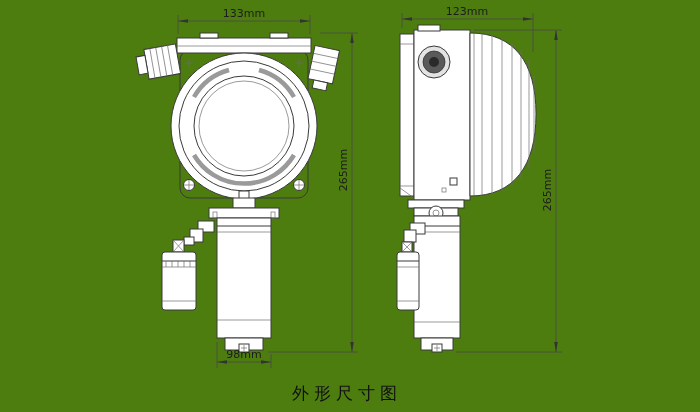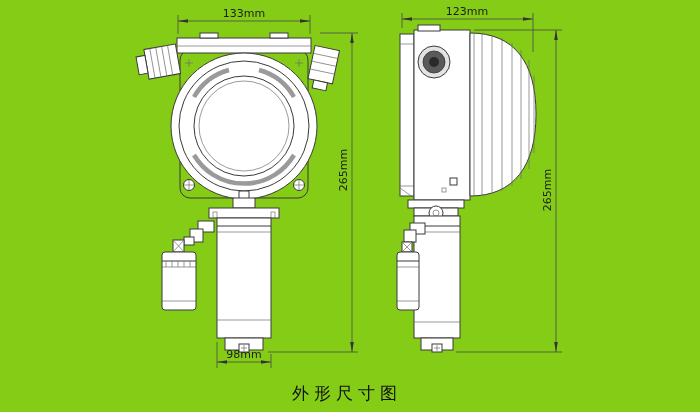--- a/index.html
+++ b/index.html
@@ -1,17 +1,17 @@
 <!DOCTYPE html>
 <html><head>
 <meta charset="utf-8">
 <style>
   html,body{margin:0;padding:0;background:#ffffff;}
   body{width:700px;height:412px;overflow:hidden;font-family:"DejaVu Sans",sans-serif;}
-  .canvas{width:700px;height:412px;position:relative;background:#84cc16;}
+  .canvas{width:700px;height:412px;position:relative;background:#4d7c0f;}
   svg{display:block;}
   .ln{stroke:#3a3a3a;stroke-width:1;fill:none;}
   .lnw{stroke:#3a3a3a;stroke-width:1;fill:#ffffff;}
   .lnt{stroke:#6f6f6f;stroke-width:0.7;fill:none;}
   .arc{stroke:#9a9a9a;stroke-width:4.5;fill:none;}
   .dim{stroke:#4a4a4a;stroke-width:0.8;fill:none;}
   .dimtext{font:11px "DejaVu Sans",sans-serif;fill:#1d1d1d;}
   .caption{font:17px "DejaVu Sans",sans-serif;fill:#111;letter-spacing:5px;}
   .dark{fill:#2a2a2a;stroke:none;}
   .mid{fill:#5a5a5a;stroke:#333;stroke-width:0.8;}

